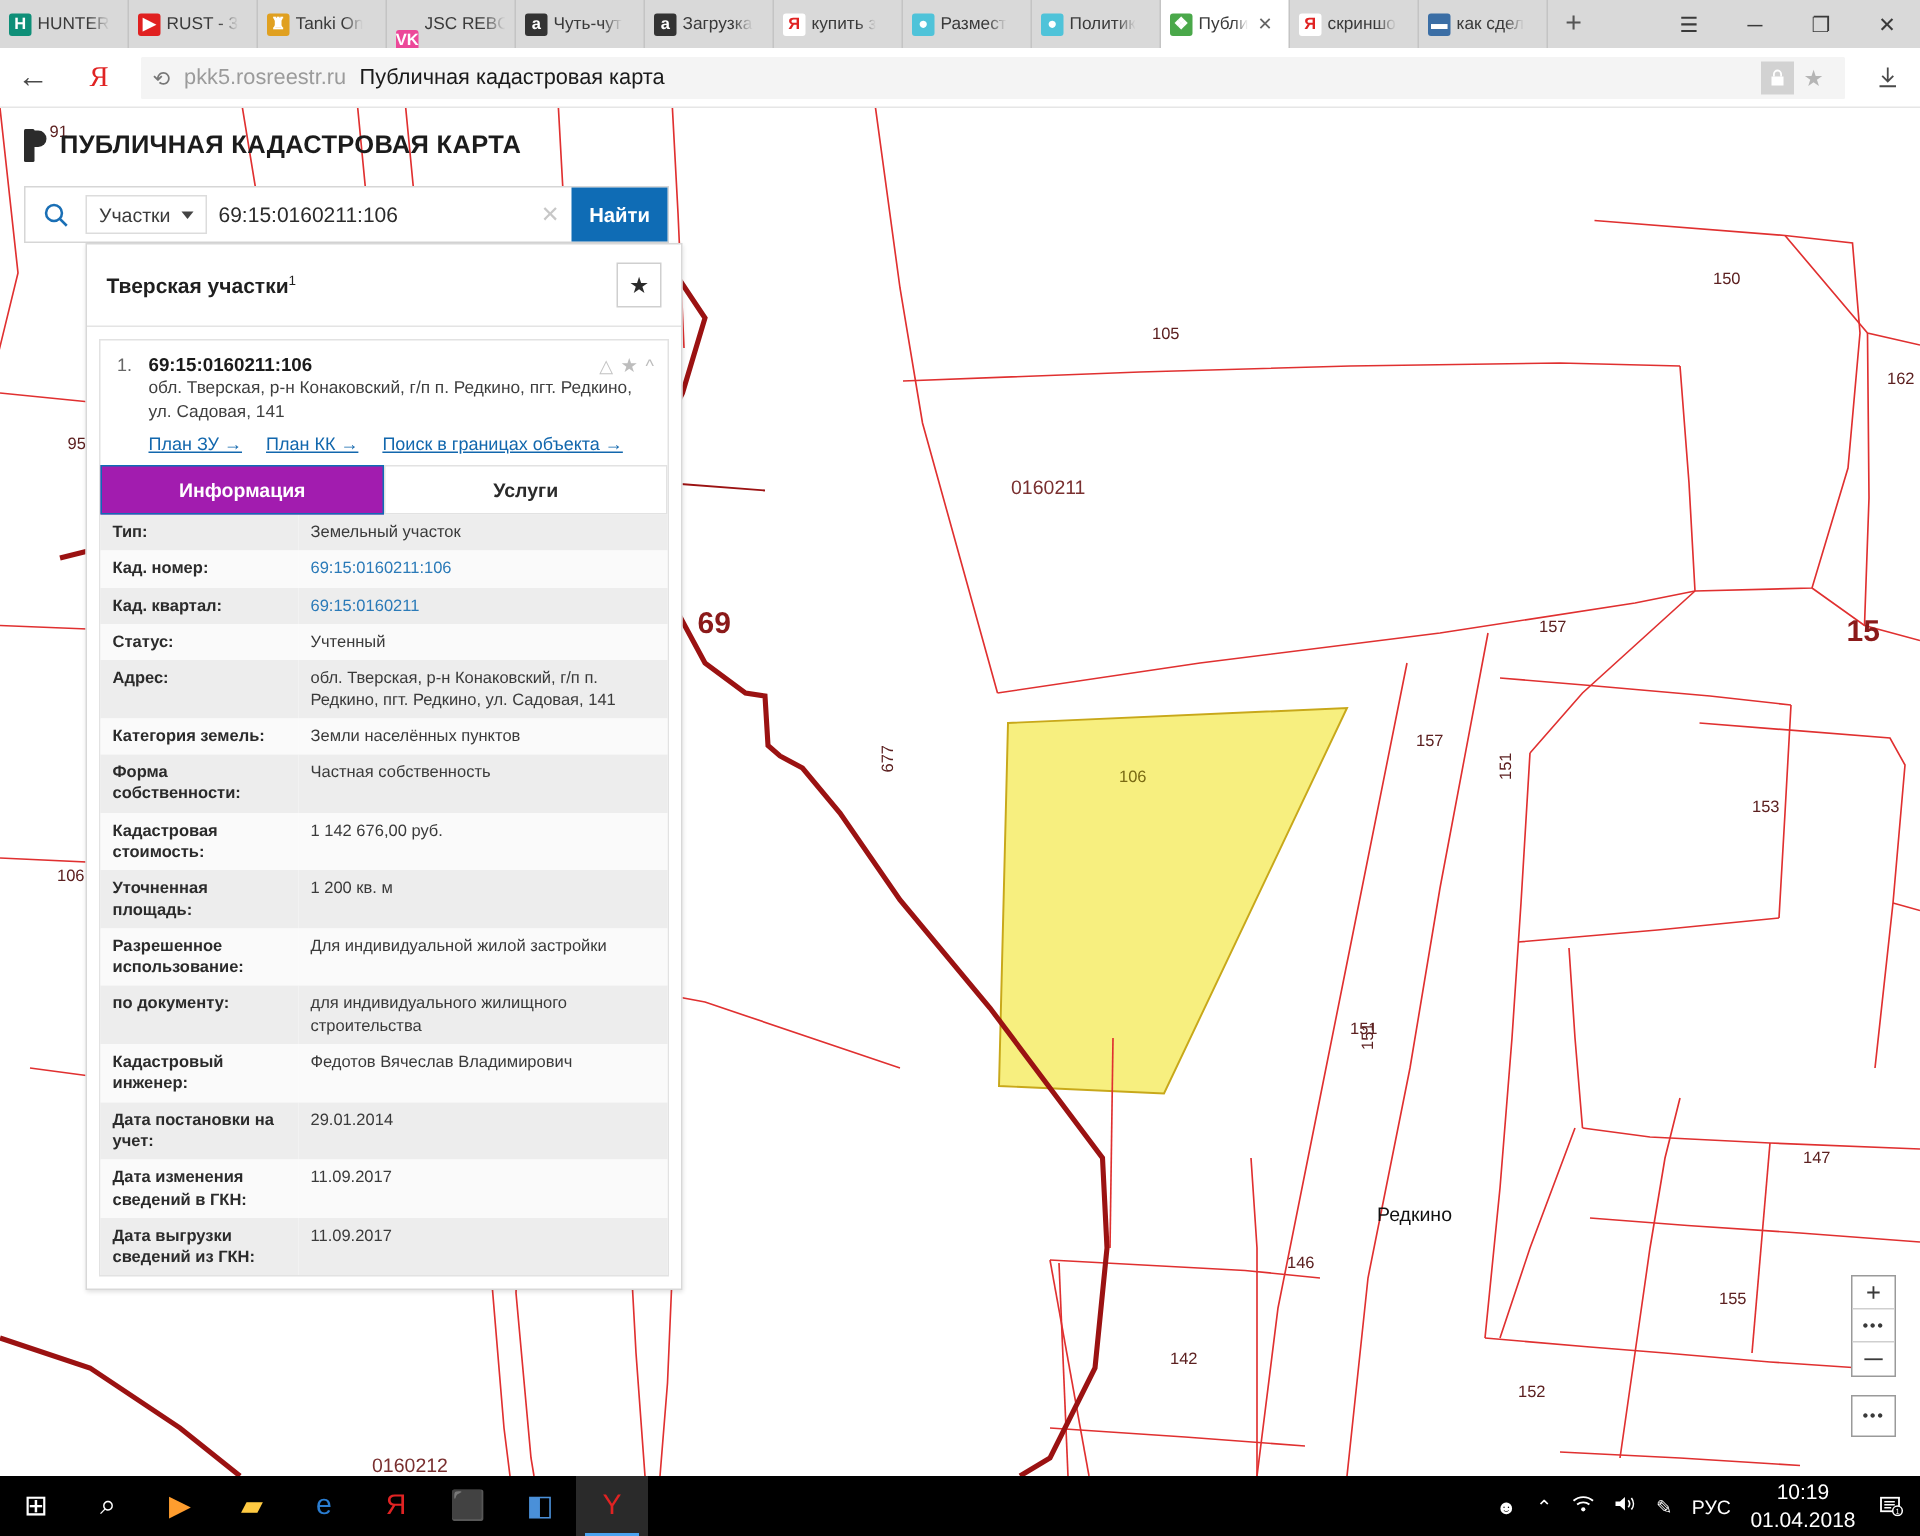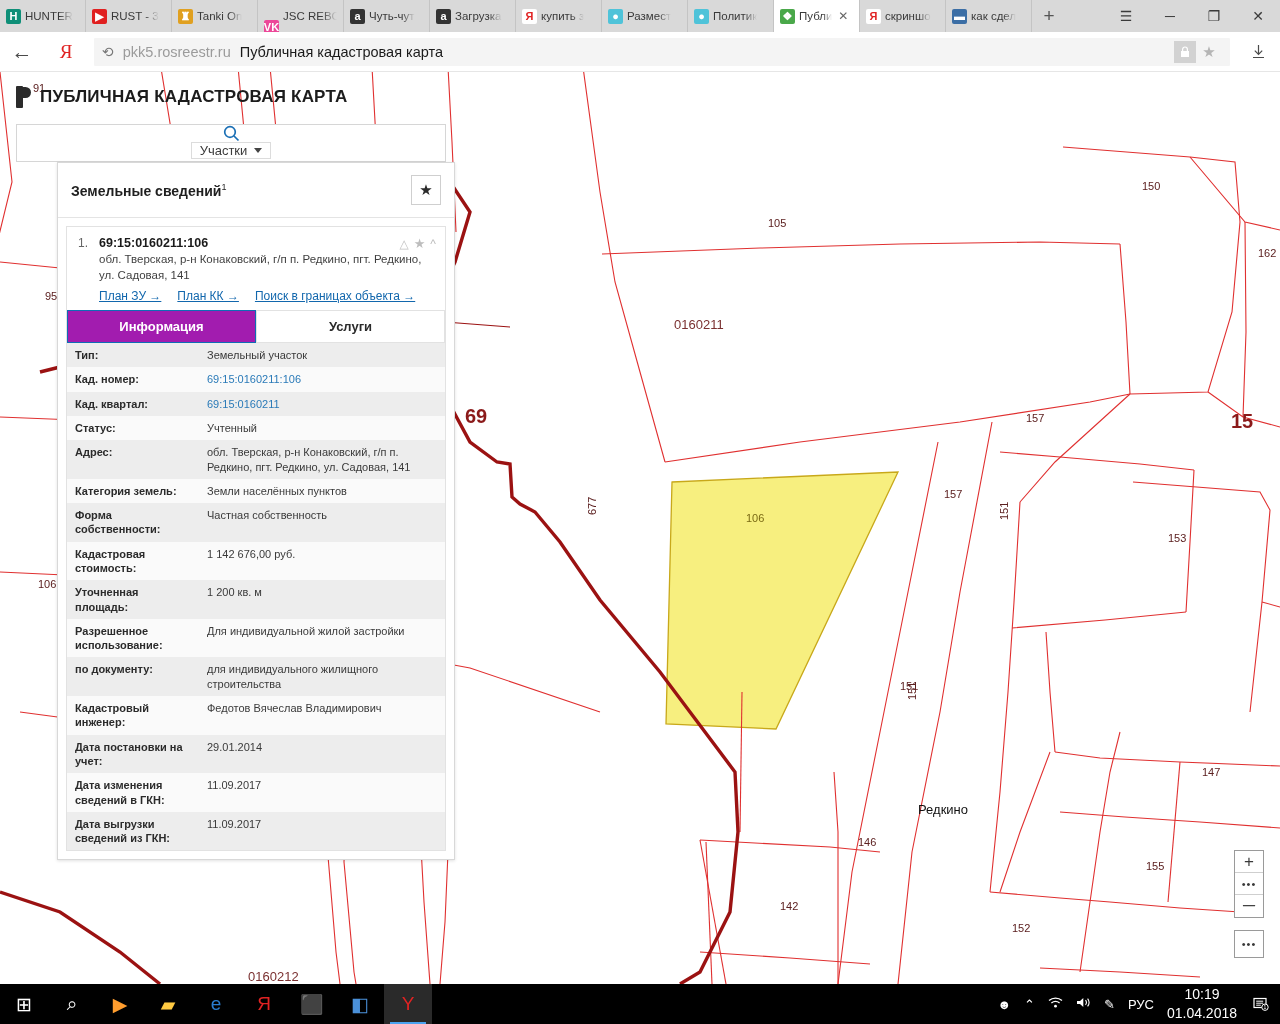--- a/index.html
+++ b/index.html
@@ -109,21 +109,21 @@
   .pkk-logo::after {
     content: ""; position: absolute; left: 6px; top: 1px; width: 9px; height: 11px;
     background: #2b2b2b; border-radius: 0 6px 6px 0;
   }
   .pkk-title { font-size: 17px; font-weight: bold; color: #1c1c1c; letter-spacing: 0.2px; }
 
   
   .searchbar {
     position: absolute; top: 124px; left: 16px; width: 430px; height: 38px;
     background: #fff; border: 1px solid #d6d6d6;
-    display: flex; align-items: center; flex-direction: column;
+    display: flex; align-items: center;
   }
   .searchicon { width: 40px; display: flex; align-items: center; justify-content: center; }
   .sel-type {
     border: 1px solid #dcdcdc; height: 26px; display: flex; align-items: center;
     gap: 7px; padding: 0 8px; font-size: 13px; color: #3b3b3b; background: #fff;
   }
   .caret { width: 0; height: 0; border-left: 4px solid transparent;
            border-right: 4px solid transparent; border-top: 5px solid #444; }
   .qinput {
     flex: 1; border: none; outline: none; height: 26px; margin-left: 8px;
@@ -439,21 +439,21 @@
       <span class="caret"></span>
     </div>
     <input class="qinput" type="text" value="69:15:0160211:106" style="">
     <span class="clearx">✕</span>
     <button class="findbtn">Найти</button>
   </div>
 
   <div class="panel">
     <div class="panel-head">
       <div class="panel-head-title">
-        <span>Земельные сведений</span><sup>1</sup>
+        <span>Тверская участки</span><sup>1</sup>
       </div>
       <div class="favbox">★</div>
     </div>
 
     <div class="res-item">
       <div class="res-top">
         <span class="res-num">1.</span>
         <div class="res-cad">69:15:0160211:106</div>
         <div class="res-addr">обл. Тверская, р-н Конаковский, г/п п. Редкино, пгт. Редкино, ул. Садовая, 141</div>
         <div class="res-icons">

